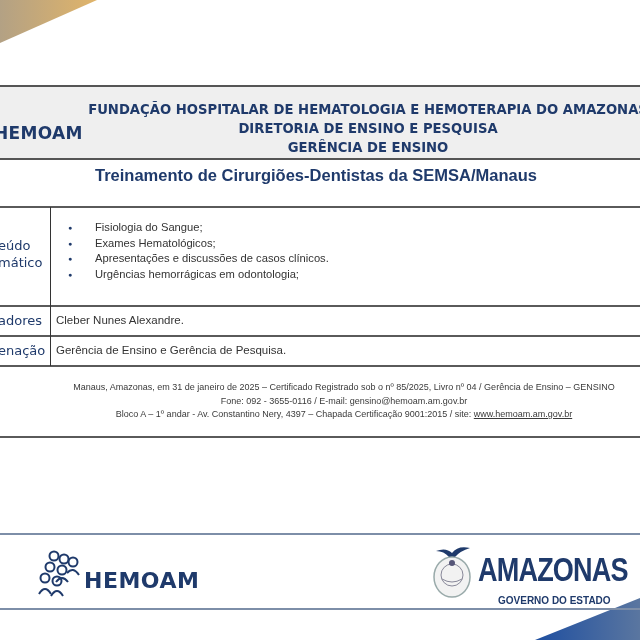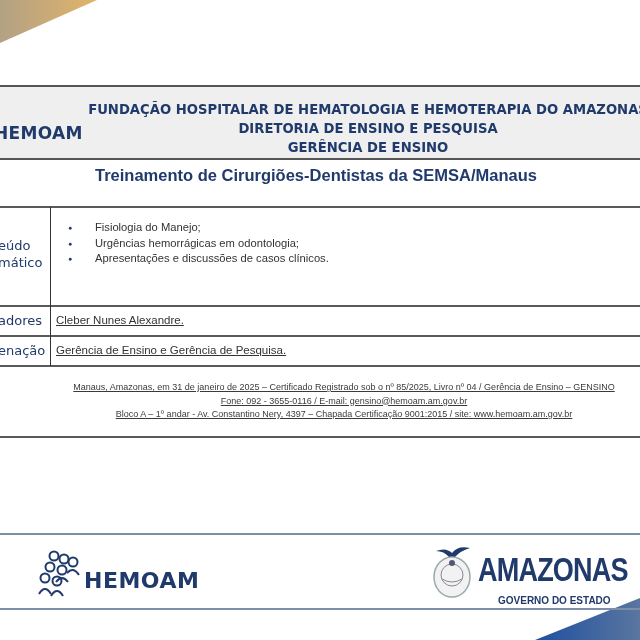--- a/index.html
+++ b/index.html
@@ -11,22 +11,22 @@
   .header-lines div { white-space:nowrap; }
   .title-block { position:absolute; left:0; top:162px; width:640px; height:45px; text-align:center;padding-left:20px; }
   .title-main { position:absolute; left:95px; top:4px; font-weight:bold; font-size:16.5px; color:#1f3a6b; white-space:nowrap; }
   .title-sub { position:absolute; left:107px; top:27px; font-weight:bold; font-size:11px; color:#1f3a6b; white-space:nowrap; }
   .rule { position:absolute; left:0; width:640px; height:0; border-top:2px solid #5a5a5a; }
   .vline { position:absolute; left:50px; width:0; border-left:1.5px solid #333; }
   .row-label { position:absolute; font-family:"DejaVu Sans", sans-serif; font-size:13px; color:#1f3a6b; white-space:nowrap; }
   .bullets { position:absolute; left:68px; top:220px; margin:0; padding:0; list-style:none; font-size:11.2px; color:#333; }
   .bullets li { position:relative; padding-left:27px; line-height:15.5px; white-space:nowrap; }
   .bullets li::before { content:"●"; position:absolute; left:0; top:0; font-size:7px; color:#1f3a6b; }
-  .cell-text { position:absolute; left:56px; font-size:11.5px; color:#333; white-space:nowrap;text-decoration:underline; }
-  .footer-text { position:absolute; left:0; top:381px; width:640px; text-align:center; font-size:9px; color:#3a3a3a; line-height:13.5px;text-decoration:underline; }
+  .cell-text { position:absolute; left:56px; font-size:11.5px; color:#333; white-space:nowrap; }
+  .footer-text { position:absolute; left:0; top:381px; width:640px; text-align:center; font-size:9px; color:#3a3a3a; line-height:13.5px; }
   .footer-text div { white-space:nowrap; padding-left:48px; }
   .footer-text a { color:#3a3a3a; text-decoration:underline; }
   .logo-strip-top { position:absolute; left:0; top:533px; width:640px; border-top:2px solid #7d8ea8; }
   .logo-strip-bottom { position:absolute; left:0; top:608px; width:640px; border-top:2px solid #7d8ea8; }
   .hemoam-logo { position:absolute; left:36px; top:548px; width:170px; height:50px; }
   .hemoam-logo-text { position:absolute; left:48px; top:20px; font-family:"DejaVu Sans", sans-serif; font-weight:bold; font-size:22px; color:#1f3a6b; letter-spacing:0.5px; }
   .am-logo { position:absolute; left:430px; top:545px; width:170px; height:60px; }
   .am-title { position:absolute; left:48px; top:6px; font-family:"Liberation Sans", sans-serif; font-weight:bold; font-size:33px; color:#1f3a6b; letter-spacing:-1px; transform:scaleX(0.82); transform-origin:left; white-space:nowrap; }
   .am-sub { position:absolute; left:68px; top:50px; font-family:Liberation Sans, sans-serif; font-weight:bold; font-size:10px; color:#1f3a6b; white-space:nowrap; }
 </style>
@@ -65,23 +65,24 @@
 <div class="rule" style="top:305px;"></div>
 <div class="rule" style="top:335px;"></div>
 <div class="rule" style="top:365px;"></div>
 <div class="vline" style="top:207px;height:159px;"></div>
 
 <div class="row-label" style="left:-2px;top:238px;">
   <div>eúdo</div>
   <div style="margin-top:2px;">mático</div>
 </div>
 <ul class="bullets">
-  <li>Fisiologia do Manejo;</li>
+  <li>Fisiologia do Sangue;</li>
+  <li>Exames Hematológicos;</li>
+  <li>Apresentações e discussões de casos clínicos.</li>
   <li>Urgências hemorrágicas em odontologia;</li>
-  <li>Apresentações e discussões de casos clínicos.</li>
 </ul>
 
 <div class="row-label" style="left:-2px;top:313px;">adores</div>
 <div class="cell-text" style="top:314px;">Cleber Nunes Alexandre.</div>
 
 <div class="row-label" style="left:-2px;top:343px;">enação</div>
 <div class="cell-text" style="top:344px;">Gerência de Ensino e Gerência de Pesquisa.</div>
 
 <div class="footer-text">
   <div>Manaus, Amazonas, em 31 de janeiro de 2025 – Certificado Registrado  sob o nº 85/2025, Livro nº 04 / Gerência de Ensino – GENSINO</div>

